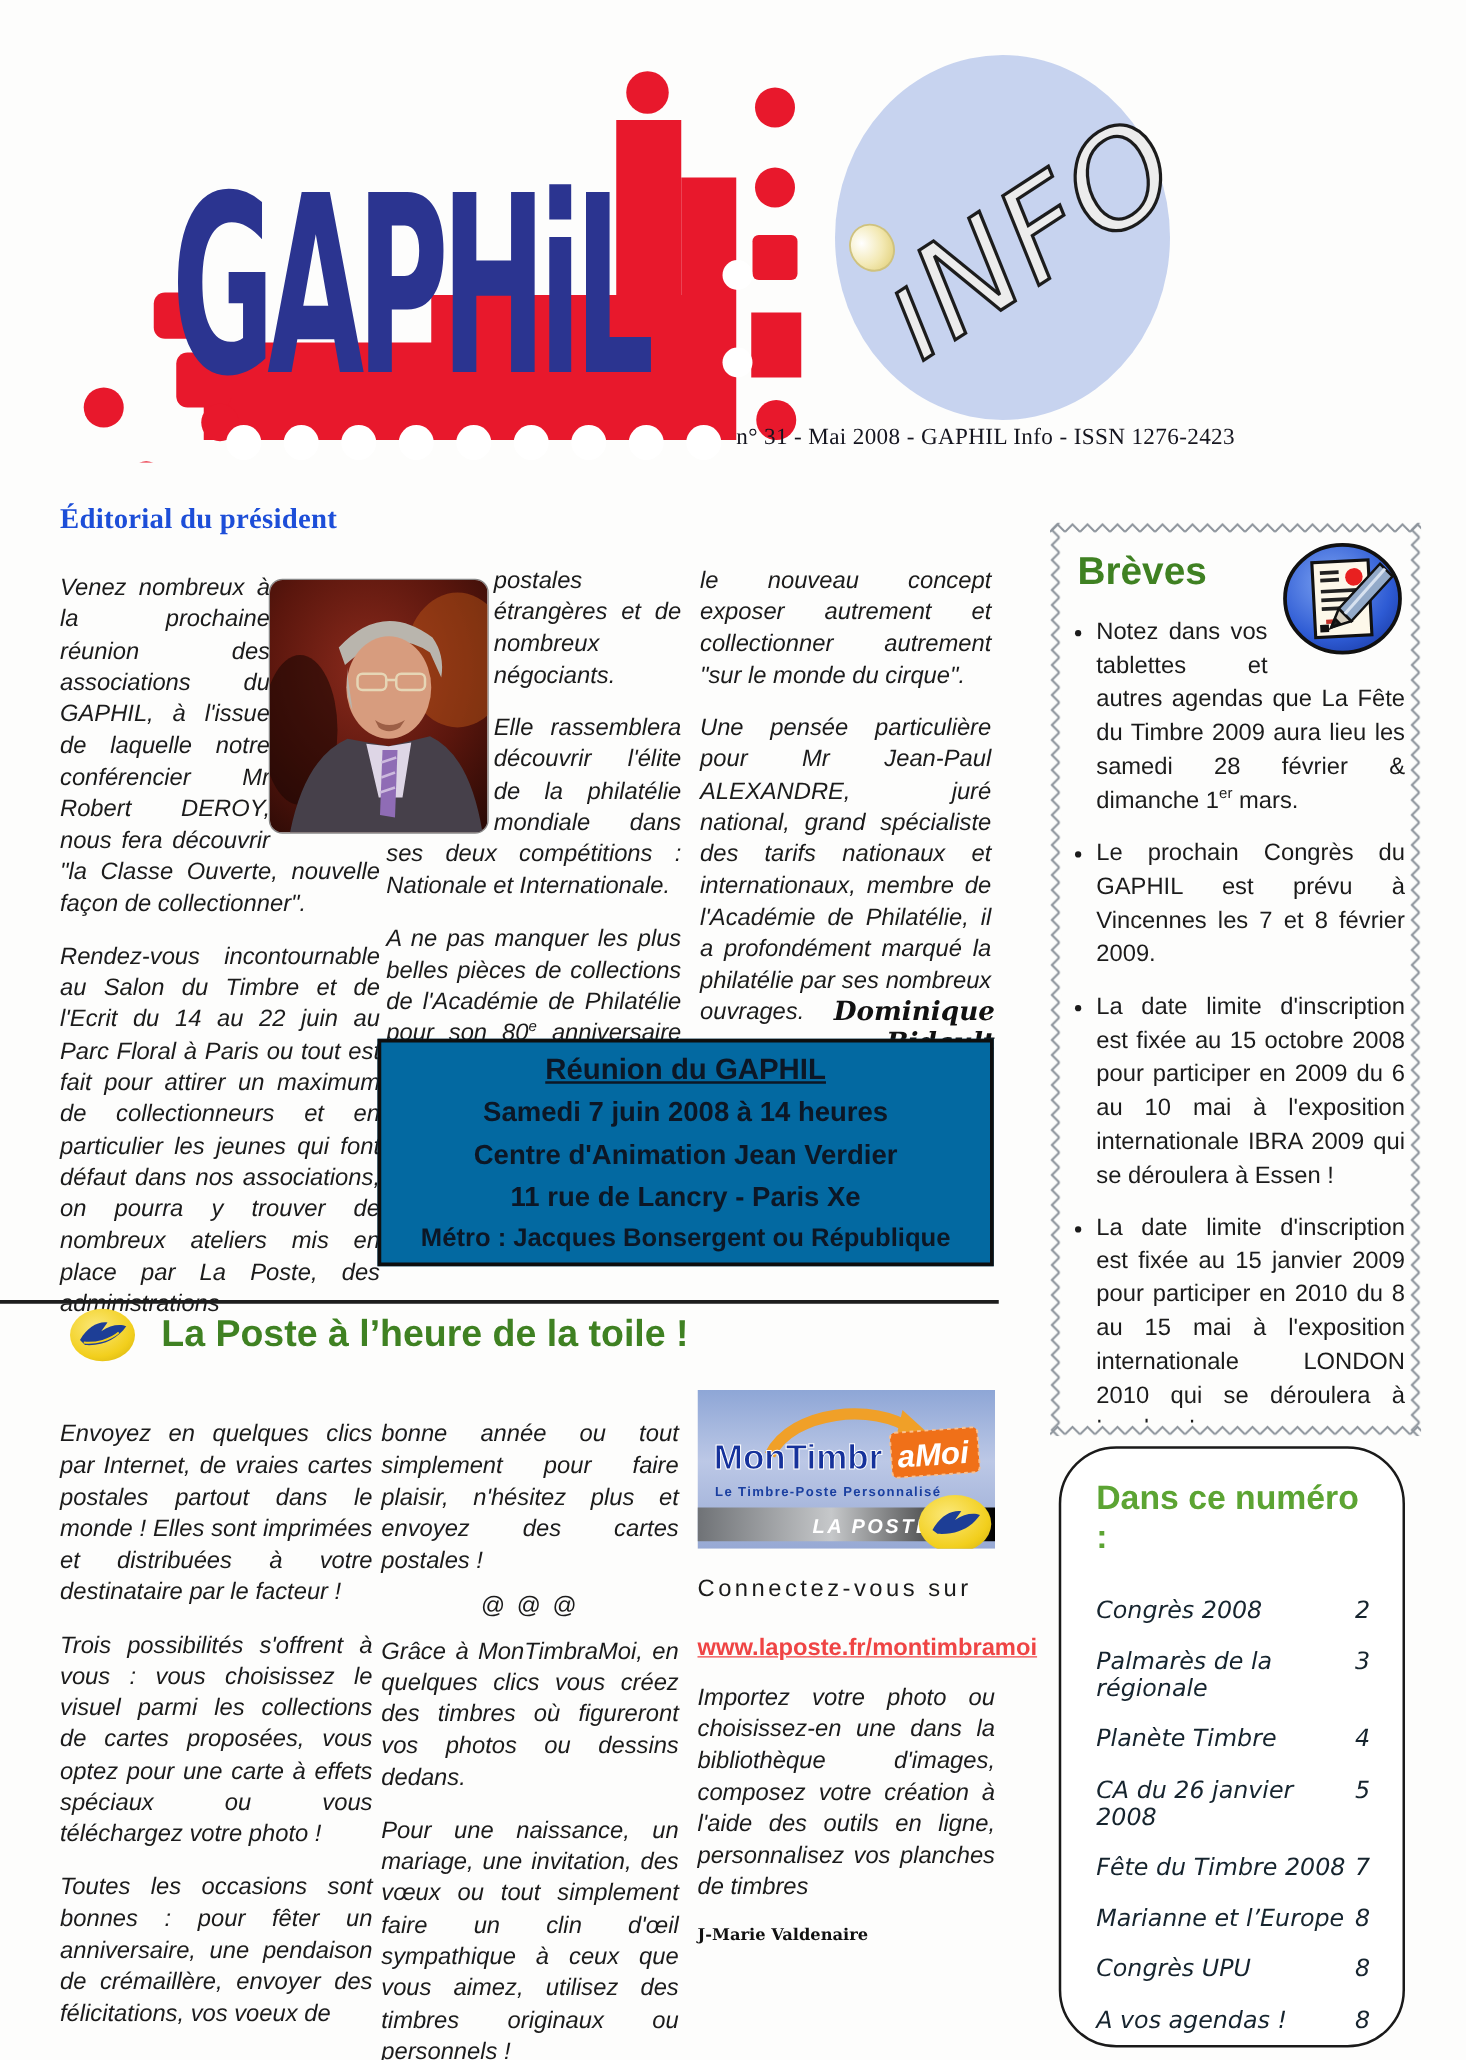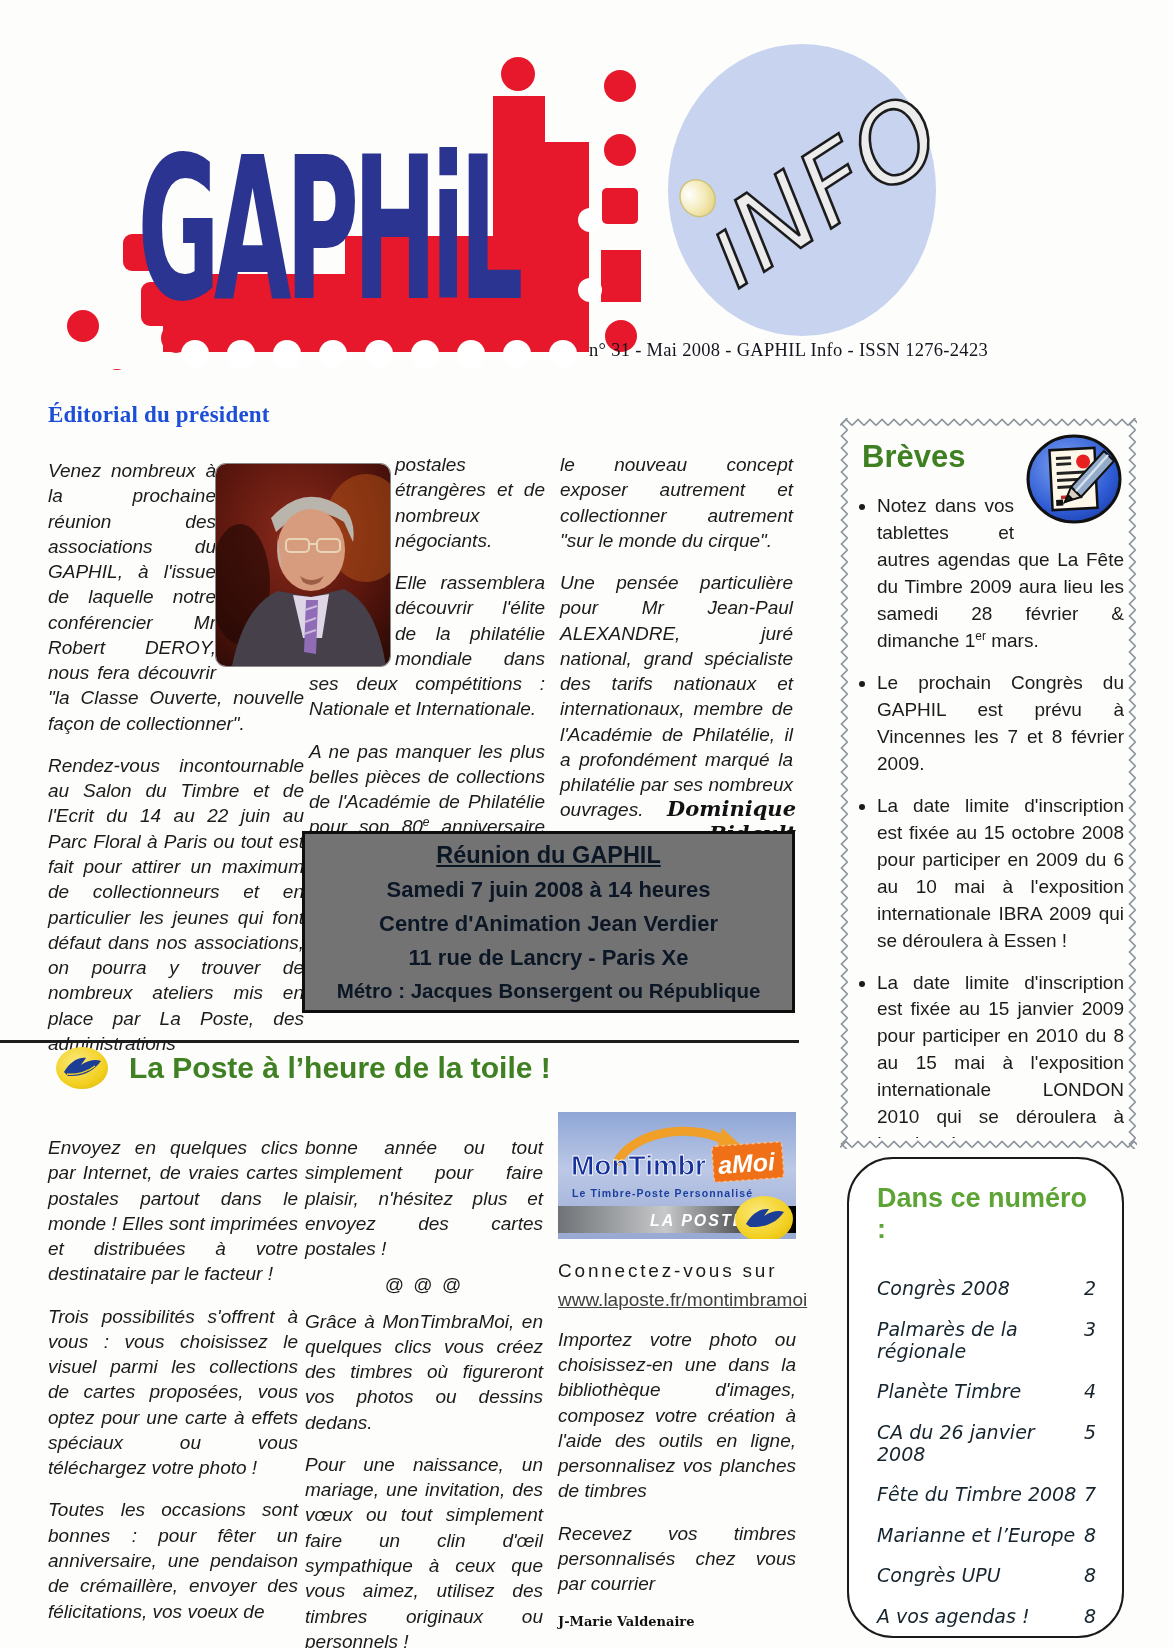--- a/index.html
+++ b/index.html
@@ -19,37 +19,37 @@
   .body-text p{margin:0 0 17px 0;font-style:italic;}
   #ed-col1{left:48px;top:458px;width:256px;}
   #ed-col1 .spacer{float:right;width:88px;height:212px;}
   #ed-col2{left:309px;top:452px;width:236px;}
   #ed-col2 .spacer{float:left;width:86px;height:218px;}
   #ed-col3{left:560px;top:452px;width:233px;}
   #president-photo{left:216px;top:464px;width:174px;height:202px;border-radius:10px;overflow:hidden;box-shadow:0 0 0 1px #888;}
   #ed-signature{left:592px;top:796px;width:204px;text-align:right;
     font-family:"DejaVu Serif",serif;font-style:italic;font-weight:bold;font-size:21px;color:#111;}
   
-  #reunion-box{left:302px;top:831px;width:493px;height:182px;background:#737373;
+  #reunion-box{left:302px;top:831px;width:493px;height:182px;background:#0369a1;
     border:3px solid #0e0e0e;box-sizing:border-box;display:flex;flex-direction:column;
     align-items:center;justify-content:center;gap:8px;color:#0c1726;}
   .reunion-title{font-size:23.5px;font-weight:bold;text-decoration:underline;}
   .reunion-line{font-size:22px;font-weight:bold;}
   .reunion-metro{font-size:20.5px;font-weight:bold;}
   
   #divider{left:0;top:1040px;width:799px;height:3px;background:#1d1d1d;}
   #laposte-title-row{left:55px;top:1046px;display:flex;align-items:center;gap:20px;}
   #laposte-title{font-size:30px;font-weight:bold;color:#3f8122;}
   #lp-col1{left:48px;top:1135px;width:250px;}
   #lp-col2{left:305px;top:1135px;width:238px;}
   #lp-col3{left:558px;top:1112px;width:238px;}
   .ats-line{text-align:center;margin:-6px 0 11px 0;font-size:19px;letter-spacing:2px;}
   #mtm-banner{width:238px;height:127px;margin-bottom:13px;}
   .connect-line{letter-spacing:2.8px;font-size:19px;text-align:justify;}
-  .laposte-link{display:block;font-size:19px;text-decoration:underline;color:#404040;margin:3px 0 15px 0;cursor:pointer;}
+  .laposte-link{display:block;font-size:19px;text-decoration:underline;color:#ef4444;margin:21px 0 15px 0;cursor:pointer;font-weight:bold;}
   #lp-signature{text-align:left;font-family:"DejaVu Serif",serif;
     font-weight:bold;font-size:13px;margin-top:16px;color:#111;}
   
   #breves-box{left:840px;top:418px;width:297px;height:731px;}
   .zz{position:absolute;}
   .zz-top{left:0;top:0;width:100%;height:9px;}
   .zz-bottom{left:0;bottom:0;width:100%;height:9px;}
   .zz-left{left:0;top:0;width:9px;height:100%;}
   .zz-right{right:0;top:0;width:9px;height:100%;}
   .breves-inner{position:absolute;left:18px;right:13px;top:13px;bottom:11px;overflow:hidden;}
@@ -295,21 +295,20 @@
     <rect x="0" y="94" width="238" height="27" fill="url(#graygrad)"></rect>
     <text x="92" y="114" font-family="'Liberation Sans',sans-serif" font-style="italic" font-weight="bold" font-size="16" letter-spacing="2" fill="#ffffff">LA POSTE</text>
     <g>
       <ellipse cx="206" cy="107" rx="29" ry="23" fill="url(#ygrad)"></ellipse>
       <path d="M188,112 C194,101 203,96 211,97 L206,104 C213,99 221,98 226,100 C219,110 208,116 192,115 Z" fill="#1d3e96"></path>
     </g>
   </svg>
   <div class="connect-line">Connectez-vous sur</div>
   <a class="laposte-link">www.laposte.fr/montimbramoi</a>
   <p>Importez votre photo ou choisissez-en une dans la bibliothèque d'images, composez votre création à l'aide des outils en ligne, personnalisez vos planches de timbres</p>
-  <p>Recevez vos timbres personnalisés chez vous par courrier</p>
   <div id="lp-signature">J-Marie Valdenaire</div>
 </div>
 
 <div id="toc-box" class="abs">
   <div id="toc-title">Dans ce numéro :</div>
   <div class="toc-row">
     <span>Congrès 2008</span>
     <span class="toc-page">2</span>
   </div>
   <div class="toc-row">

